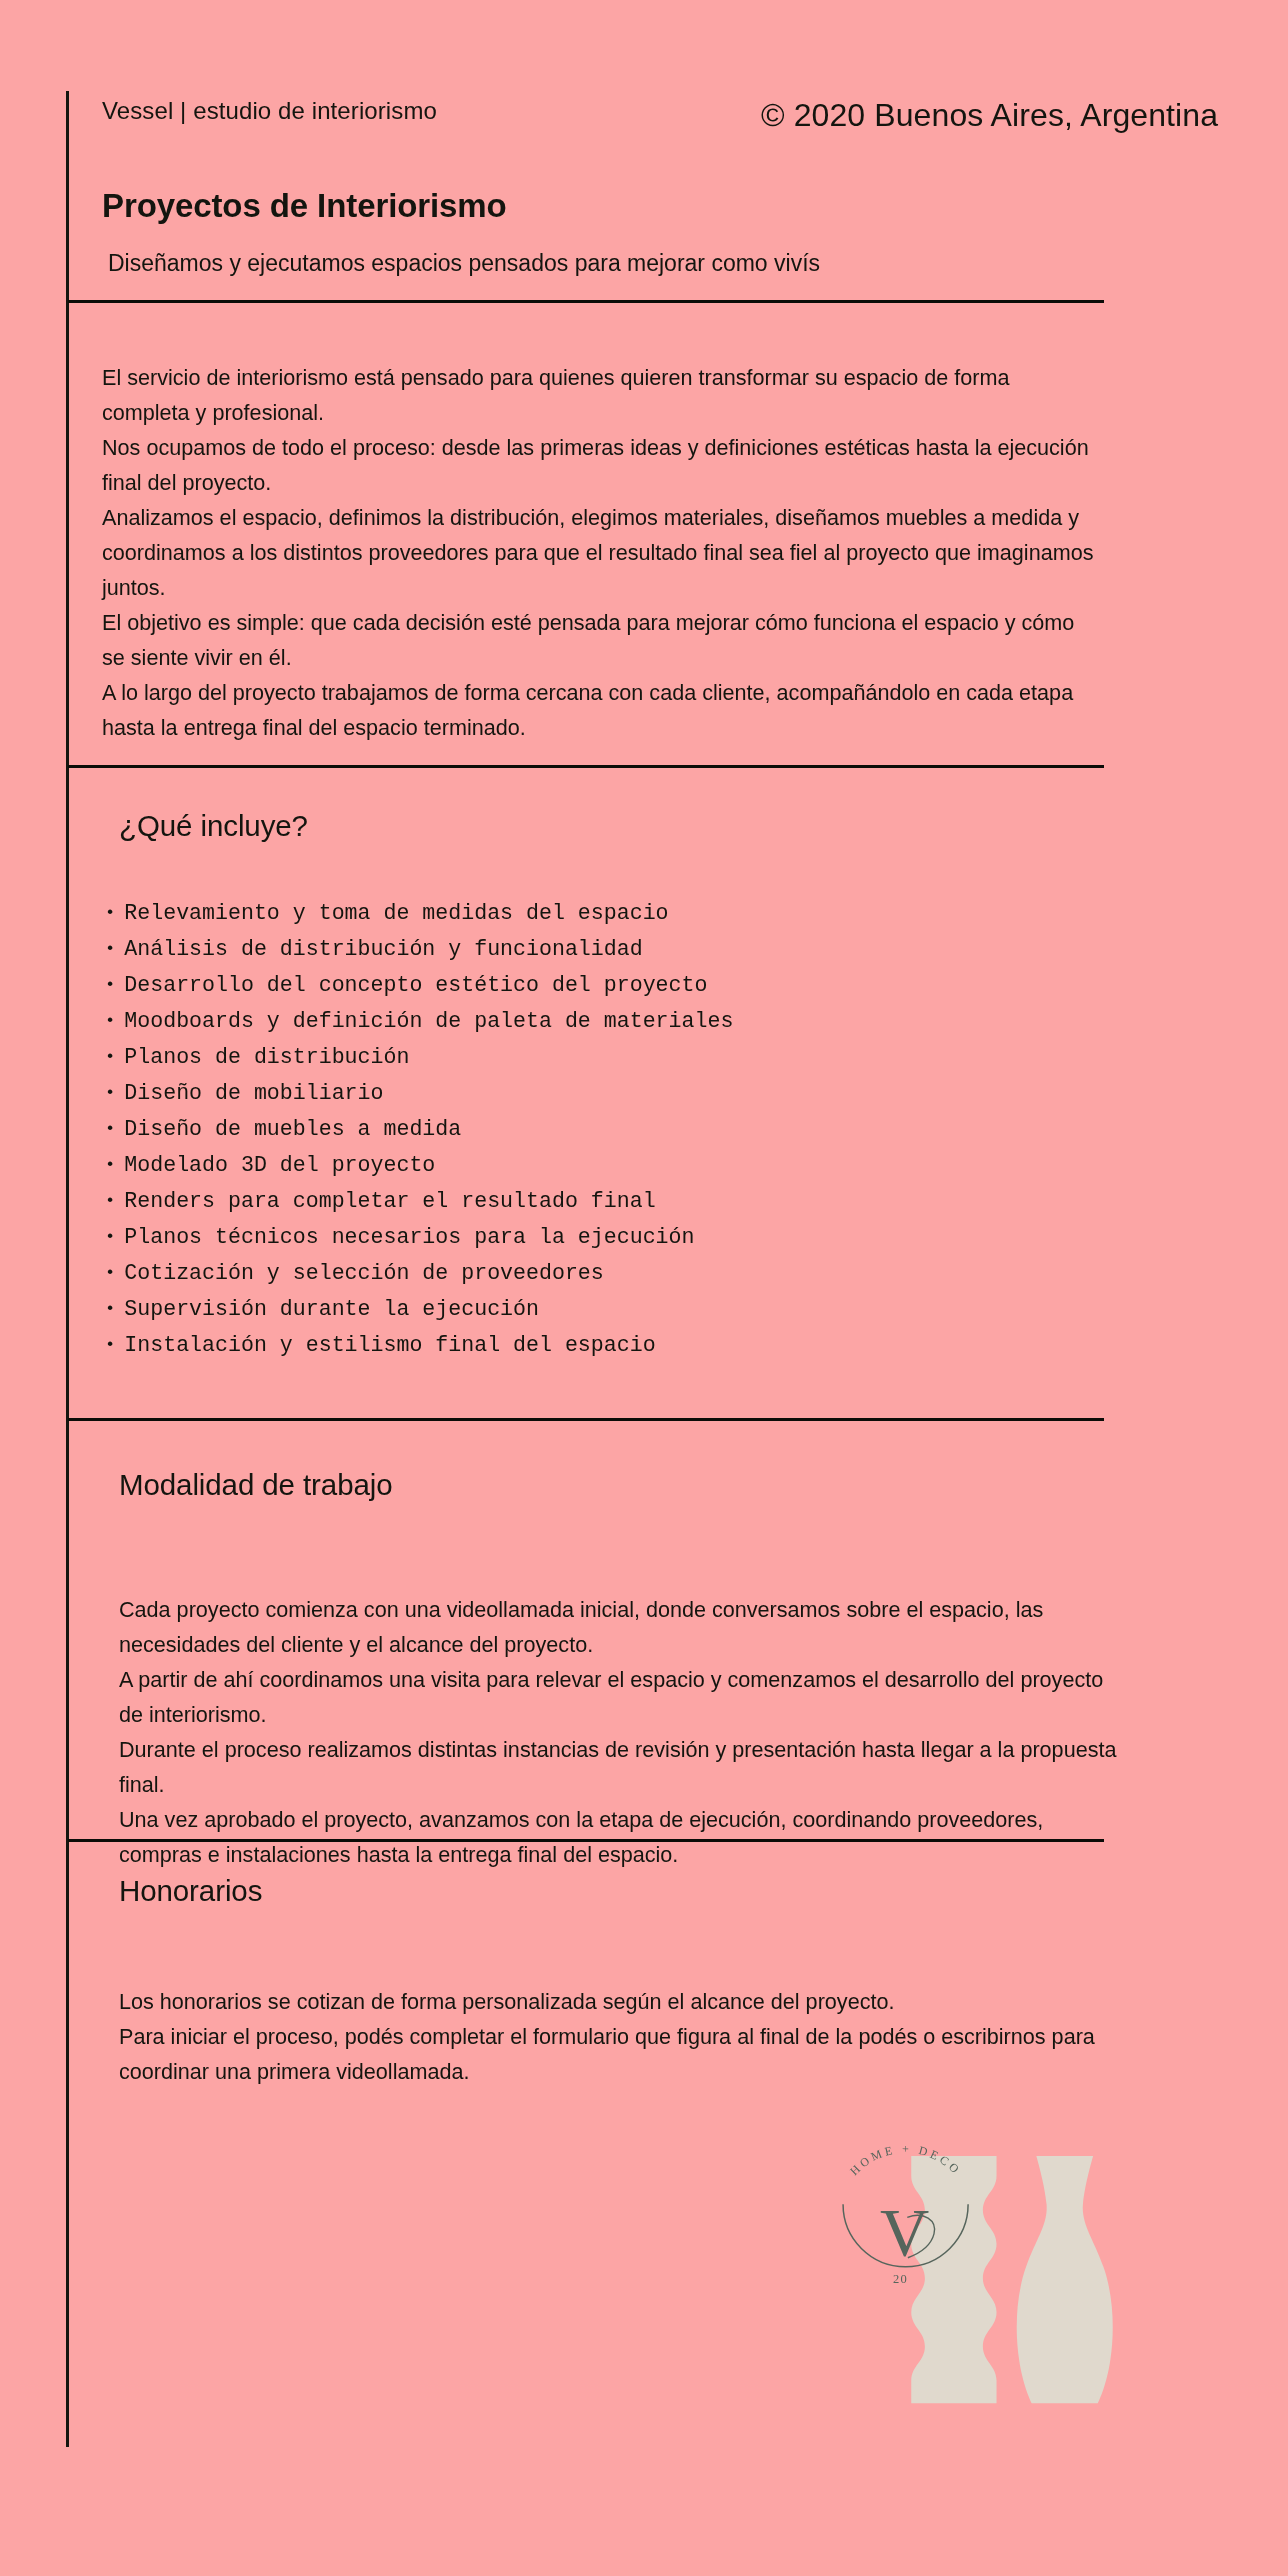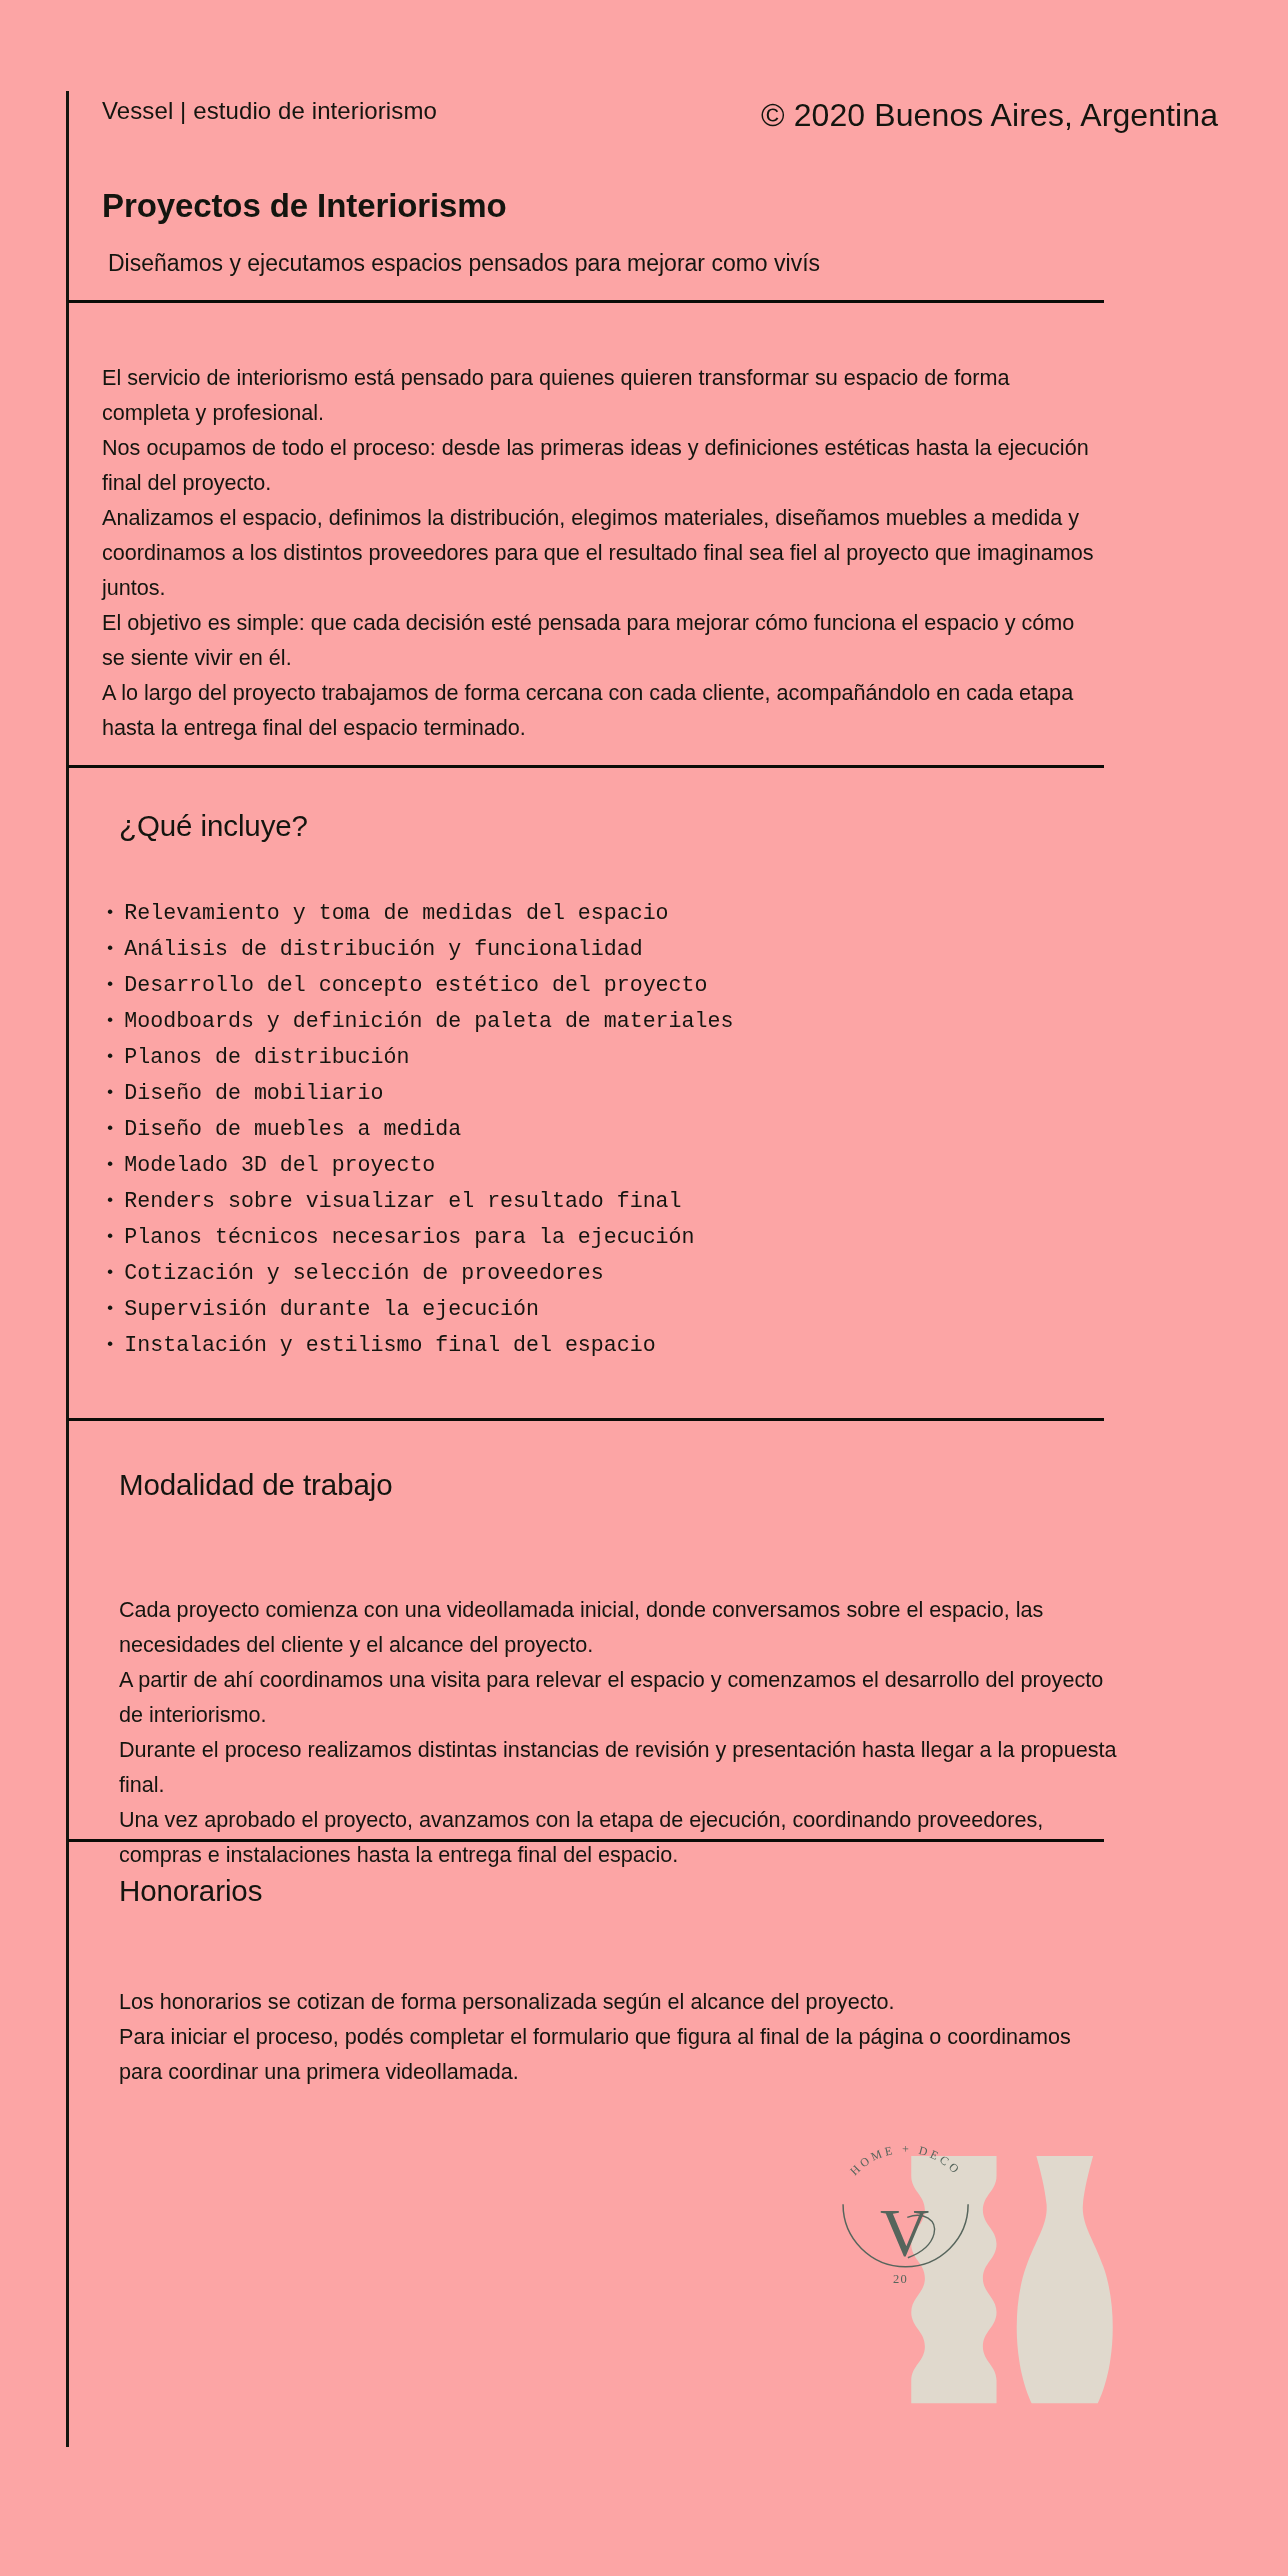--- a/index.html
+++ b/index.html
@@ -102,21 +102,21 @@
   <div class="section-heading" style="left:119px; top:809px;">¿Qué incluye?</div>
   <ul class="bullet-list" style="left:105px; top:895px;">
     <li>Relevamiento y toma de medidas del espacio</li>
     <li>Análisis de distribución y funcionalidad</li>
     <li>Desarrollo del concepto estético del proyecto</li>
     <li>Moodboards y definición de paleta de materiales</li>
     <li>Planos de distribución</li>
     <li>Diseño de mobiliario</li>
     <li>Diseño de muebles a medida</li>
     <li>Modelado 3D del proyecto</li>
-    <li>Renders sobre visualizar el resultado final</li>
+    <li>Renders para completar el resultado final</li>
     <li>Planos técnicos necesarios para la ejecución</li>
     <li>Cotización y selección de proveedores</li>
     <li>Supervisión durante la ejecución</li>
     <li>Instalación y estilismo final del espacio</li>
   </ul>
 
   <div class="hrule" style="top:1418px;"></div>
 
   <div class="section-heading" style="left:119px; top:1468px;">Modalidad de trabajo</div>
   <div class="body-block" style="left:119px; top:1556px; width:1000px;">
@@ -124,21 +124,21 @@
     <p>A partir de ahí coordinamos una visita para relevar el espacio y comenzamos el desarrollo del proyecto de interiorismo.</p>
     <p>Durante el proceso realizamos distintas instancias de revisión y presentación hasta llegar a la propuesta final.</p>
     <p>Una vez aprobado el proyecto, avanzamos con la etapa de ejecución, coordinando proveedores, compras e instalaciones hasta la entrega final del espacio.</p>
   </div>
 
   <div class="hrule" style="top:1839px;"></div>
 
   <div class="section-heading" style="left:119px; top:1874px;text-align:right;">Honorarios</div>
   <div class="body-block" style="left:119px; top:1948px; width:1000px;">
     <p>Los honorarios se cotizan de forma personalizada según el alcance del proyecto.</p>
-    <p>Para iniciar el proceso, podés completar el formulario que figura al final de la página o coordinamos para coordinar una primera videollamada.</p>
+    <p>Para iniciar el proceso, podés completar el formulario que figura al final de la podés o escribirnos para coordinar una primera videollamada.</p>
   </div>
 
   <div class="deco">
     <svg width="432" height="364" viewBox="0 0 760 640" xmlns="http://www.w3.org/2000/svg">
 
       <g>
         <path fill="#E0D9CD" d="
           M150 35
           L300 35
           L300 70

